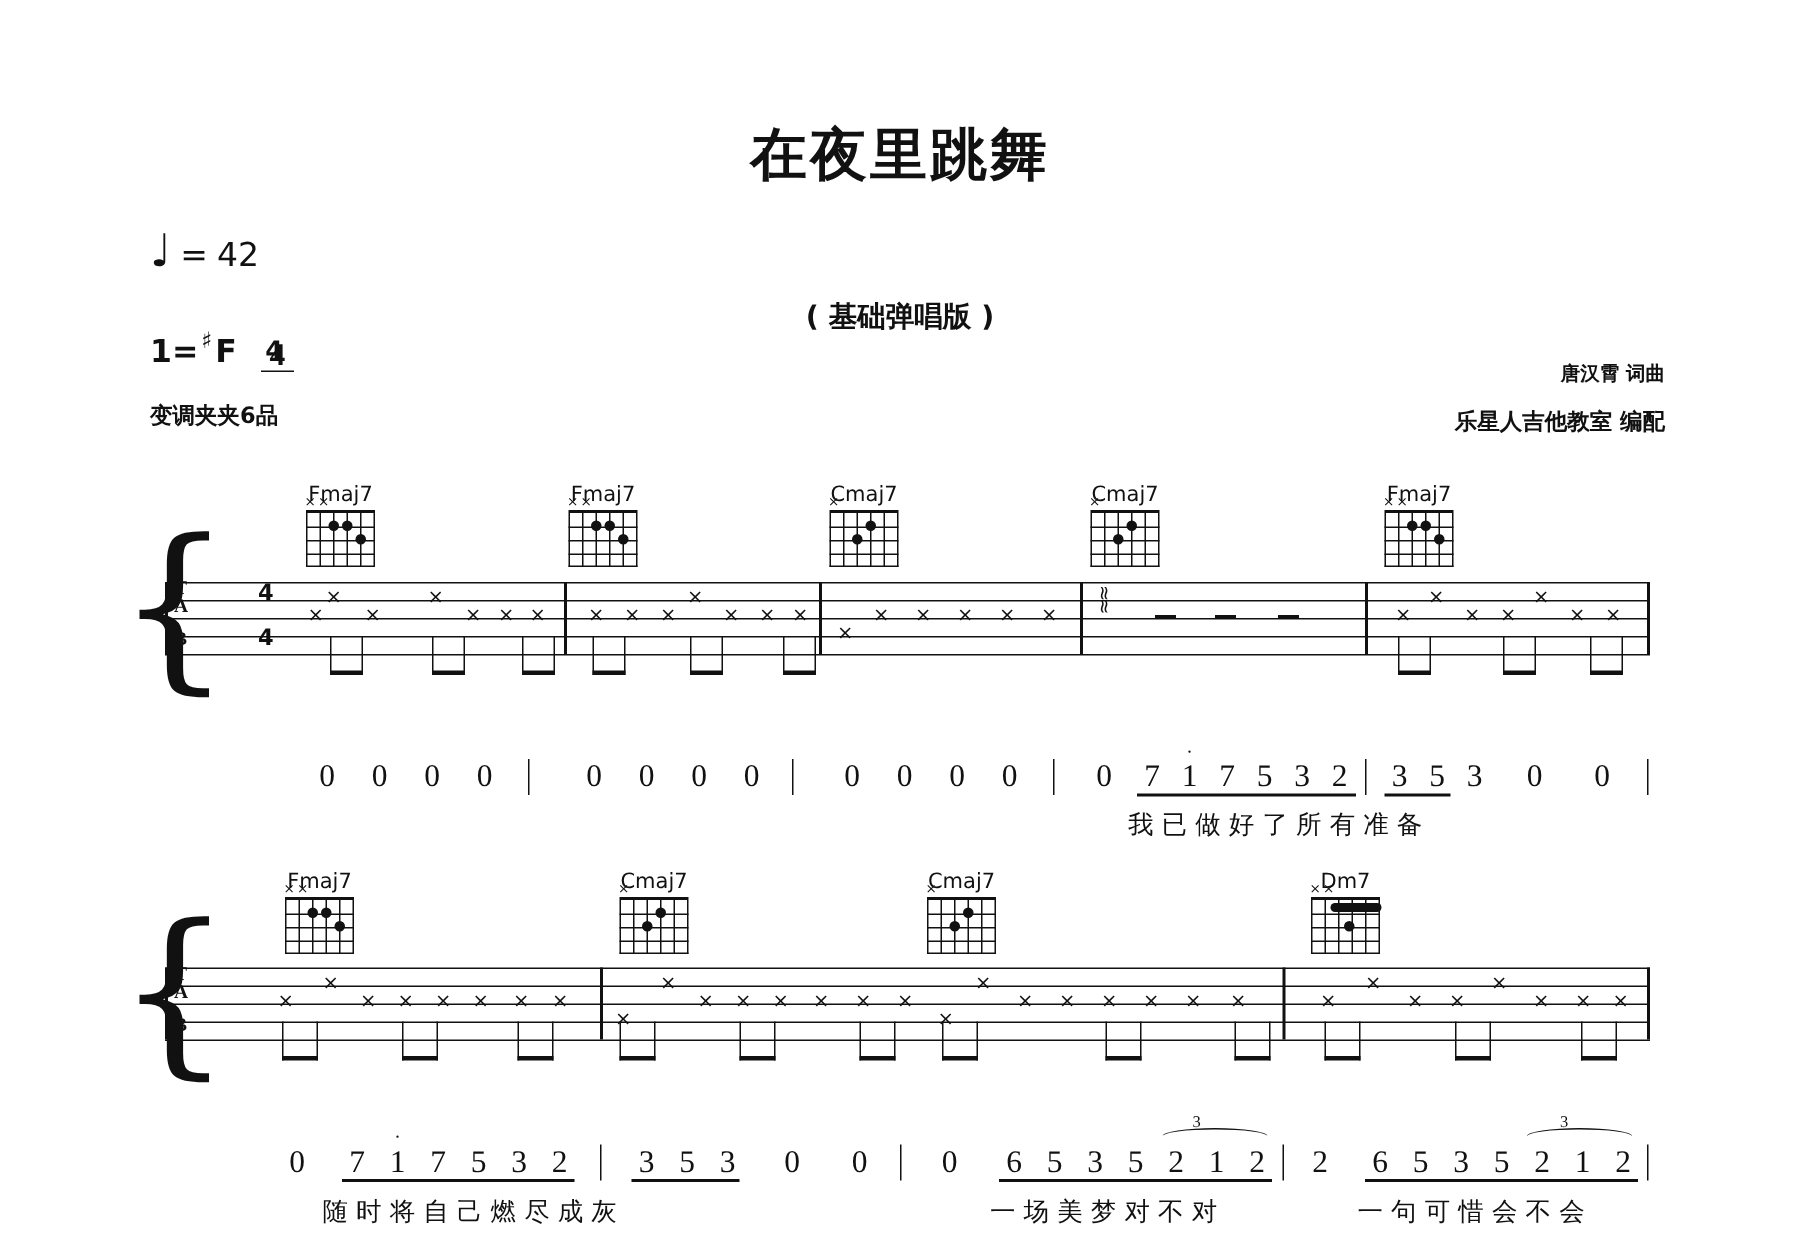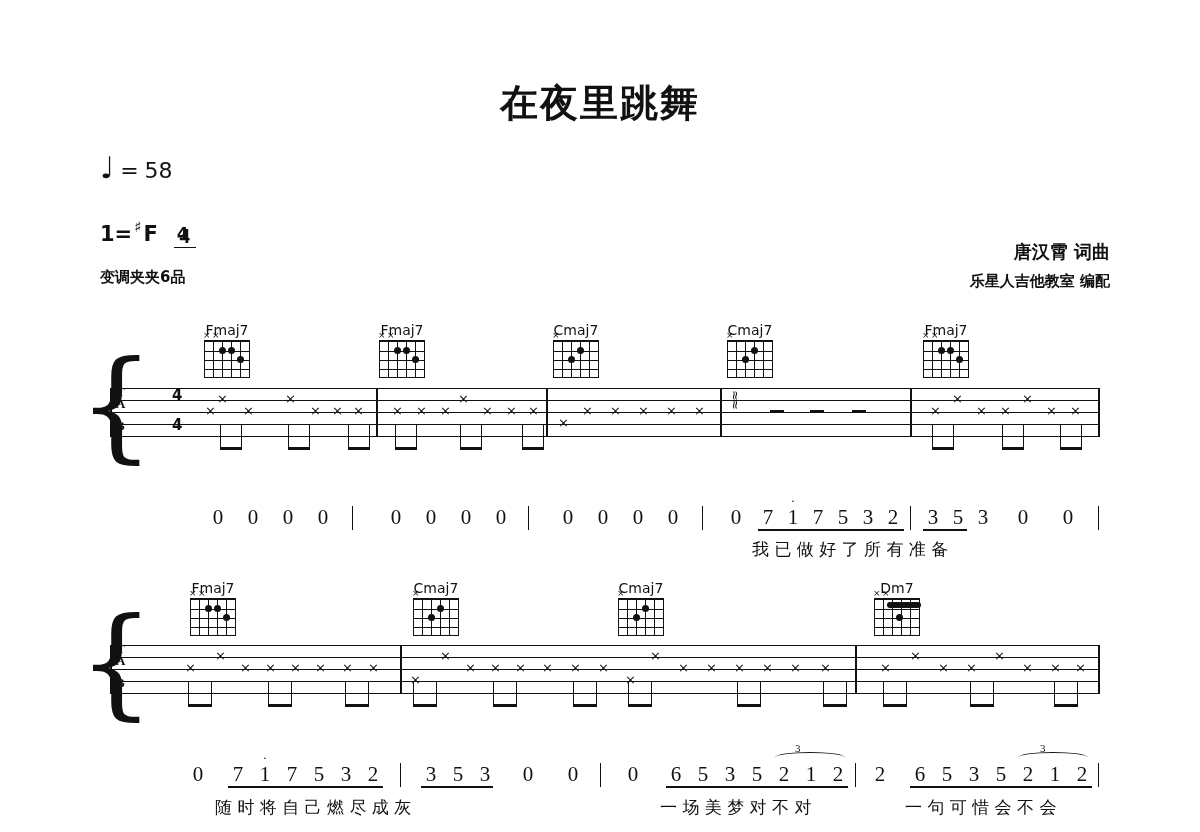--- a/index.html
+++ b/index.html
@@ -107,21 +107,21 @@
     top: 268px;
     left: 100px;
     font-size: 15px;
     font-weight: bold;
     font-family: "DejaVu Sans", sans-serif;
   }
   .credit1 {
     position: absolute;
     top: 240px;
     right: 90px;
-    font-size: 18px;
+    font-size: 13px;
     font-weight: bold;
     font-family: "DejaVu Sans", sans-serif;
   }
   .credit2 {
     position: absolute;
     top: 272px;
     right: 90px;
     font-size: 15px;
     font-weight: bold;
     font-family: "DejaVu Sans", sans-serif;
@@ -250,25 +250,26 @@
     writing-mode: vertical-rl;
     letter-spacing: -2px;
   }
 </style>
 </head>
 <body>
 
 <div class="sheet">
 
   <div class="title">在夜里跳舞</div>
+  <div class="version">( 基础弹唱版 )</div>
 
   <div class="tempo">
     <span class="note-glyph">♩</span>
     <span>=</span>
-    <span>58</span>
+    <span>42</span>
   </div>
 
   <div class="keysig">
     <span>1=</span>
     <span class="sharp">♯</span>
     <span>F</span>
     <span class="timesig">
       <span class="num">4</span>
       <span class="den">4</span>
     </span>

